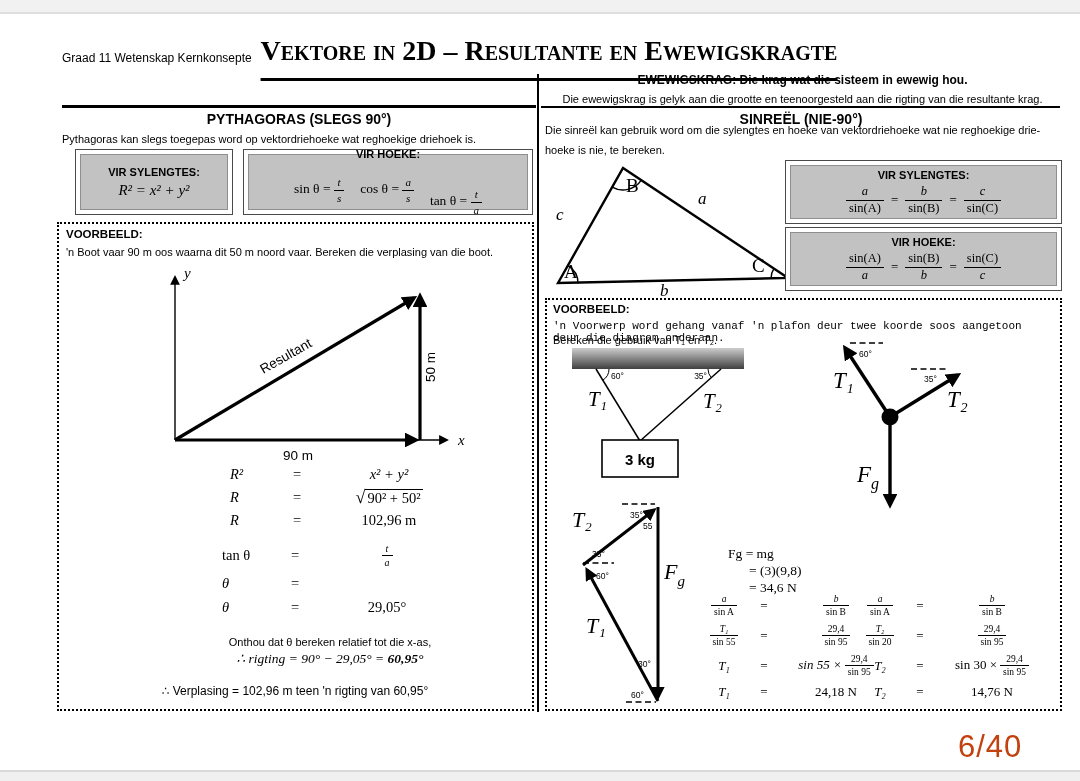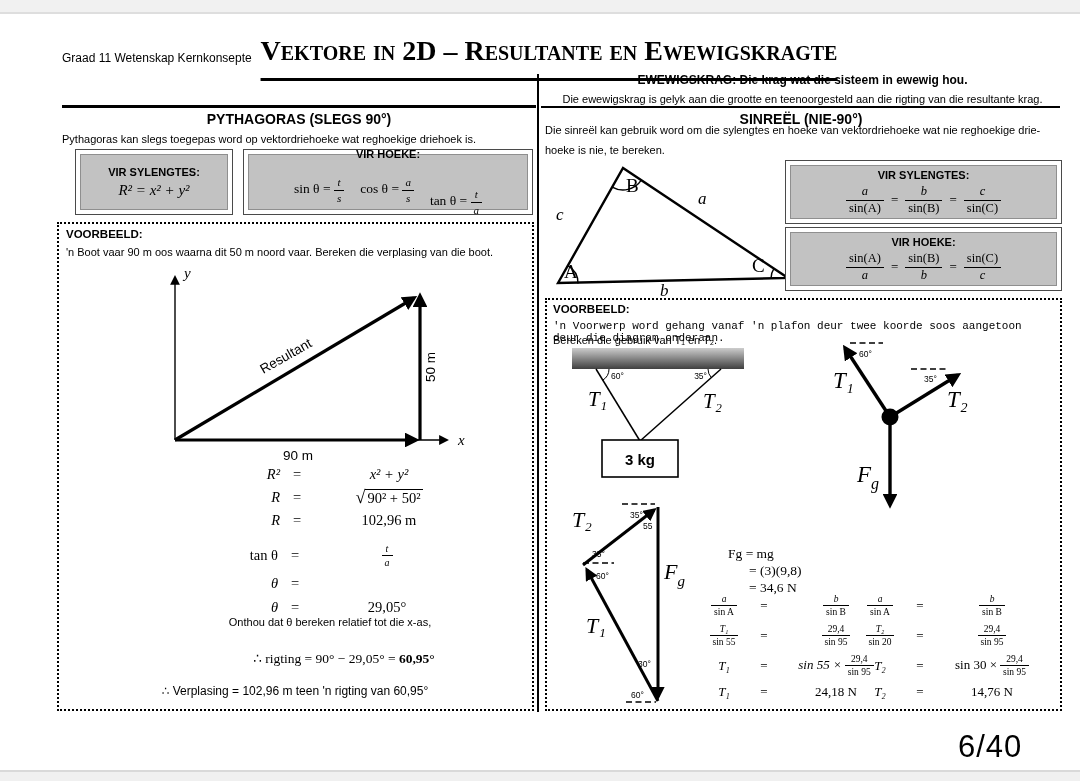--- a/index.html
+++ b/index.html
@@ -7,21 +7,21 @@
        font-family:"Liberation Sans",sans-serif;color:#000;}
   .abs{position:absolute;}
   .sans{font-family:"Liberation Sans",sans-serif;}
   .serif{font-family:"Liberation Serif",serif;}
   .b{font-weight:bold;}
   .i{font-style:italic;}
   .ctr{text-align:center;}
   
   .chrome-top{top:0;left:0;width:1080px;height:12px;background:#f1f1f1;border-bottom:2px solid #dedede;}
   .chrome-bottom{bottom:0;left:0;width:1080px;height:9px;background:#f0f0f0;border-top:2px solid #d9d9d9;}
-  .page-num{font-size:31px;color:#000000;letter-spacing:1px;}
+  .page-num{font-size:31px;color:#c2410c;letter-spacing:1px;}
   
   .course{font-size:12px;}
   .doc-title{font-family:"Liberation Serif",serif;font-weight:bold;font-variant:small-caps;
              font-size:28px;border-bottom:3px solid #000;padding-bottom:12px;line-height:1.05;white-space:nowrap;}
   .sub-bold{font-size:11.5px;font-weight:bold;line-height:14px;}
   .sub-reg{font-size:11px;}
   .rule{background:#000;}
   .sec-head{font-size:14px;font-weight:bold;}
   .body-txt{font-size:11px;}
   
@@ -36,21 +36,21 @@
   .frac{display:inline-block;text-align:center;vertical-align:middle;line-height:1.1;
         font-family:"Liberation Serif",serif;}
   .frac .num{display:block;border-bottom:1px solid #000;padding:0 3px 1px;}
   .frac .den{display:block;padding:1px 3px 0;}
   
   .rad .rsym{font-size:18px;}
   .rad .rbar{border-top:1.4px solid #000;padding:0 2px;}
   .bigp{font-size:19px;vertical-align:middle;font-family:"Liberation Serif",serif;}
   
   .crow{display:flex;align-items:center;}
-  .calcL .cl{width:50px;text-align:right;}
+  .calcL .cl{width:50px;text-align:left;}
   .calcL .ce{width:34px;text-align:center;}
   .calcL .cr{width:150px;text-align:center;}
   .sol .cl{width:48px;text-align:center;}
   .sol .ce{width:32px;text-align:center;}
   .sol .cr{width:112px;text-align:center;}
   svg text{font-family:"Liberation Serif",serif;}
   svg .slab{font-family:"Liberation Sans",sans-serif;}
   svg .math{font-style:italic;}
 </style>
 </head>
@@ -155,22 +155,22 @@
     <span class="cl i" style="width:56px;">θ</span>
     <span class="ce">=</span>
   </div>
   <div class="crow">
     <span class="cl i" style="width:56px;">θ</span>
     <span class="ce">=</span>
     <span class="cr">29,05°</span>
   </div>
 </div>
 
-<div class="abs ctr sans" style="left:150px;top:616px;width:360px;font-size:11px;">Onthou dat θ bereken relatief tot die x-as,</div>
-<div class="abs ctr serif" style="left:164px;top:650px;width:360px;font-size:13.5px;">
+<div class="abs ctr sans" style="left:150px;top:636px;width:360px;font-size:11px;">Onthou dat θ bereken relatief tot die x-as,</div>
+<div class="abs ctr serif" style="left:150px;top:650px;width:360px;font-size:13.5px;font-style:italic;">
   <span>∴ rigting = 90° − 29,05° = </span><span class="b">60,95°</span>
 </div>
 <div class="abs ctr sans" style="left:70px;top:684px;width:450px;font-size:12px;">∴ Verplasing = 102,96 m teen 'n rigting van 60,95°</div>
 
 <div class="abs ctr sec-head" style="left:541px;top:111px;width:520px;">SINREËL (NIE-90°)</div>
 <div class="abs body-txt" style="left:545px;top:124px;width:515px;">Die sinreël kan gebruik word om die sylengtes en hoeke van vektordriehoeke wat nie reghoekige drie-</div>
 <div class="abs body-txt" style="left:545px;top:144px;width:515px;">hoeke is nie, te bereken.</div>
 
 <svg class="abs" style="left:548px;top:158px;" width="250" height="140" viewBox="0 0 250 140">
   <path d="M10 125 L75 10 L240 120 Z" fill="none" stroke="#000" stroke-width="2.4"></path>

